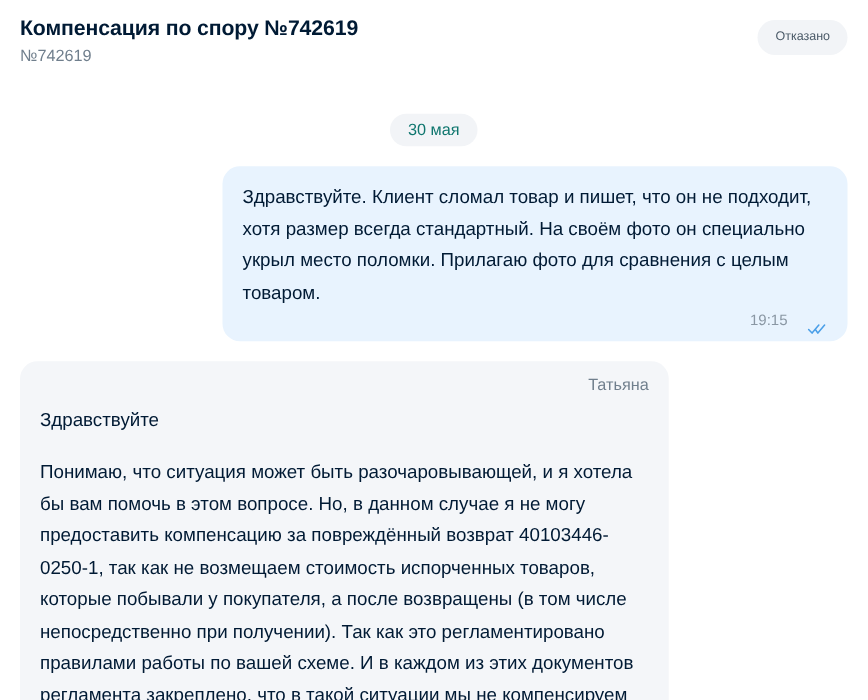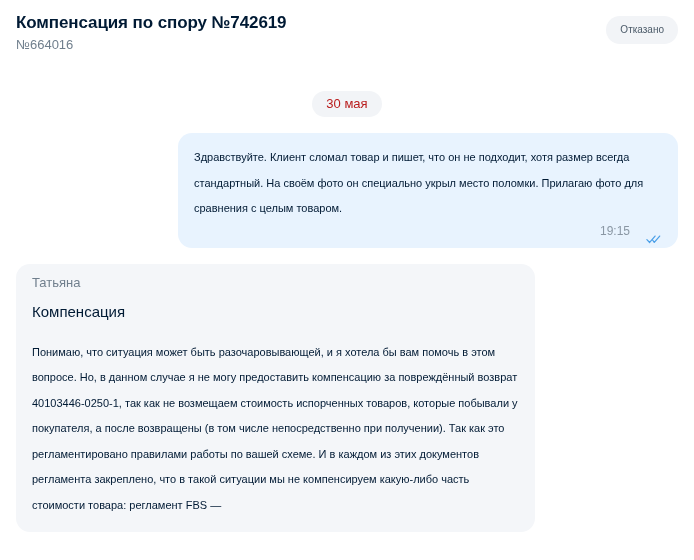--- a/index.html
+++ b/index.html
@@ -62,21 +62,21 @@
     padding: 14px 16px 0 16px;
     box-sizing: border-box;
   }
   .date-divider {
     display: flex;
     justify-content: center;
     margin: 14px 0 16px 0;
   }
   .date-chip {
     background: #f2f4f7;
-    color: #b91c1c;
+    color: #0f766e;
     border-radius: 14px;
     padding: 5px 14px;
     font-size: 13px;
     line-height: 16px;
   }
 
   .msg-row {
     display: flex;
     margin-bottom: 16px;
   }
@@ -124,41 +124,42 @@
     height: 10px;
     display: inline-block;
     color: #4a9fe8;
   }
 
   .sender-name {
     font-size: 13px;
     line-height: 18px;
     color: #707f8d;
     margin-bottom: 8px;
+    text-align: right;
   }
   .greeting {
     font-size: 15px;
     line-height: 24px;
     margin-bottom: 16px;
   }
   .body-text {
-    font-size: 11px;
+    font-size: 15px;
     line-height: 25.5px;
     margin: 0;
   }
 </style>
 </head>
 <body>
 
 <div class="page">
 
   <div class="header">
     <div class="header-left">
       <div class="header-title">Компенсация по спору №742619</div>
-      <div class="header-subtitle">№664016</div>
+      <div class="header-subtitle">№742619</div>
     </div>
     <div class="status-badge">Отказано</div>
   </div>
 
   <div class="chat">
 
     <div class="date-divider">
       <span class="date-chip">30 мая</span>
     </div>
 
@@ -173,20 +174,20 @@
               <path d="M7.4 6.6L9.3 9.4L15.4 2.2" stroke="#4a9fe8" stroke-width="1.4" stroke-linecap="round" stroke-linejoin="round"></path>
             </svg>
           </span>
         </div>
       </div>
     </div>
 
     <div class="msg-row in">
       <div class="bubble in">
         <div class="sender-name">Татьяна</div>
-        <div class="greeting">Компенсация</div>
+        <div class="greeting">Здравствуйте</div>
         <div class="body-text">Понимаю, что ситуация может быть разочаровывающей, и я хотела бы вам помочь в этом вопросе. Но, в данном случае я не могу предоставить компенсацию за повреждённый возврат 40103446-0250-1, так как не возмещаем стоимость испорченных товаров, которые побывали у покупателя, а после возвращены (в том числе непосредственно при получении). Так как это регламентировано правилами работы по вашей схеме. И в каждом из этих документов регламента закреплено, что в такой ситуации мы не компенсируем какую-либо часть стоимости товара: регламент FBS —</div>
 
       </div>
     </div>
 
   </div>
 </div>
 
 </body></html>

